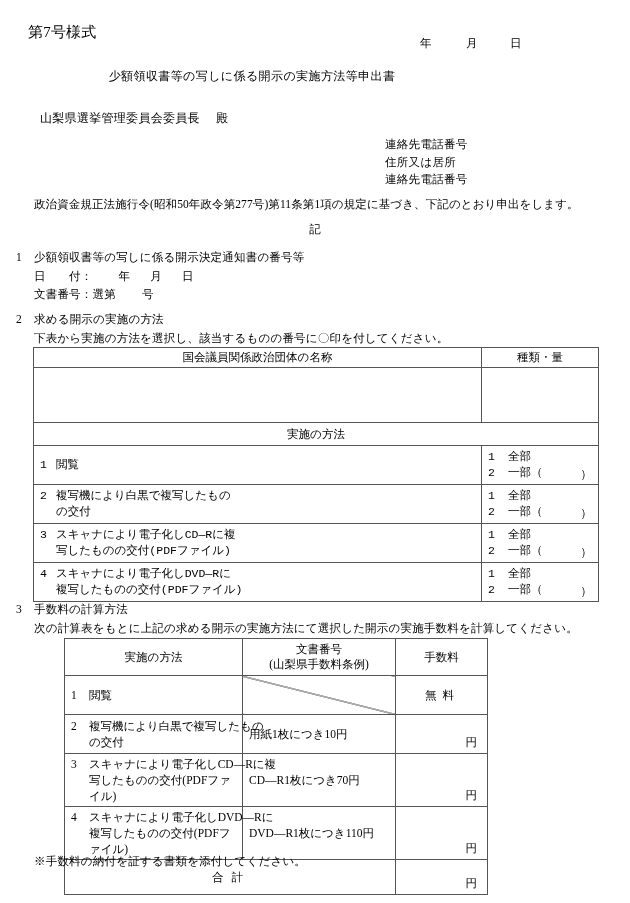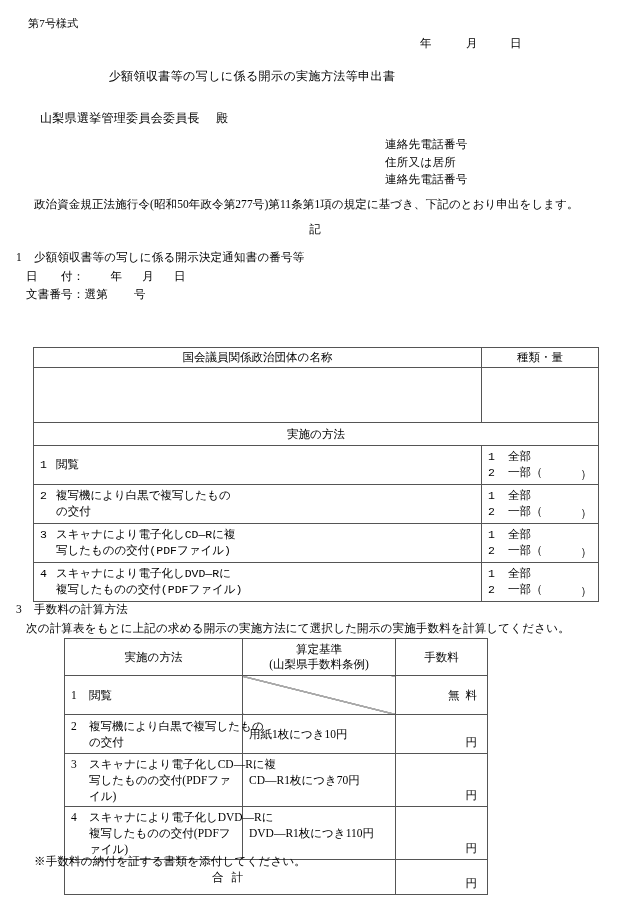--- a/index.html
+++ b/index.html
@@ -20,22 +20,22 @@
     position: relative;
     width: 630px;
     height: 903px;
     padding: 0;
   }
 
   
   .form-no {
     position: absolute;
     left: 28px;
-    top: 16px;
-    font-size: 11px;
+    top: 23px;
+    font-size: 15px;
     letter-spacing: 0.2px;
   }
   .date-line {
     position: absolute;
     left: 420px;
     top: 36px;
     width: 180px;
     font-size: 11.5px;
   }
   .date-line span { display: inline-block; }
@@ -93,21 +93,21 @@
   .sec {
     position: absolute;
     font-size: 11.5px;
     letter-spacing: 0.2px;
   }
   .sec-num {
     display: inline-block;
     width: 18px;
   }
   .sec-indent {
-    margin-left: 10px;
+    margin-left: 18px;
     display: block;
   }
   .sec1 { left: 16px; top: 248px; }
   .sec1 .ln { display: block; line-height: 18.5px; }
   .sec1 .kv-label { display: inline-block; }
   .sp-wide { display: inline-block; width: 26px; }
   .sp-mid  { display: inline-block; width: 20px; }
 
   .sec2 { left: 16px; top: 310px; }
   .sec2 .ln { display: block; line-height: 18.5px; }
@@ -206,20 +206,21 @@
       transparent calc(50% - 0.5px), #555555 calc(50% - 0.5px),
       #555555 calc(50% + 0.5px), transparent calc(50% + 0.5px));
   }
   .t2-fee {
     text-align: right;
     padding-right: 10px !important;
     vertical-align: bottom;
     padding-bottom: 3px !important;
   }
   .t2-fee.free {
+    text-align: center;
     vertical-align: middle;
     padding-bottom: 2px !important;
     letter-spacing: 6px;
     padding-left: 6px !important;
     padding-right: 4px !important;
     font-family: Liberation Mono, monospace;
   }
   .t2-total {
     text-align: center;
     height: 30px;
@@ -253,20 +254,24 @@
   <div class="legal-sentence">政治資金規正法施行令(昭和50年政令第277号)第11条第1項の規定に基づき、下記のとおり申出をします。</div>
 
   <div class="ki-mark">記</div>
 
   <div class="sec sec1">
     <span class="ln"><span class="sec-num">1</span><span>少額領収書等の写しに係る開示決定通知書の番号等</span></span>
     <span class="ln sec-indent"><span class="kv-label">日　　付：</span><span class="sp-wide"></span><span>年</span><span class="sp-mid"></span><span>月</span><span class="sp-mid"></span><span>日</span></span>
     <span class="ln sec-indent"><span class="kv-label">文書番号：選第</span><span class="sp-wide"></span><span>号</span></span>
   </div>
 
+  <div class="sec sec2">
+    <span class="ln"><span class="sec-num">2</span><span>求める開示の実施の方法</span></span>
+    <span class="ln sec-indent">下表から実施の方法を選択し、該当するものの番号に〇印を付してください。</span>
+  </div>
 
   <table id="table-methods">
     <colgroup>
         <col style="width:448px">
         <col style="width:117px">
       </colgroup>
     <tbody>
       <tr>
         <td class="t1-head">国会議員関係政治団体の名称</td>
         <td class="t1-head">種類・量</td>
@@ -336,21 +341,21 @@
   <table id="table-fee">
     <colgroup>
         <col style="width:178px">
         <col style="width:153px">
         <col style="width:92px">
       </colgroup>
     <tbody>
       <tr>
         <td class="t2-head">実施の方法</td>
         <td class="t2-head">
-          <span class="l2">算定基準</span>
+          <span class="l2">文書番号</span>
           <span class="l2">(山梨県手数料条例)</span>
         </td>
         <td class="t2-head">手数料</td>
       </tr>
 
       <tr>
         <td class="t2-method">
           <span class="mline"><span class="mnum">1</span><span>閲覧</span></span>
         </td>
         <td class="t2-basis diag"></td>

